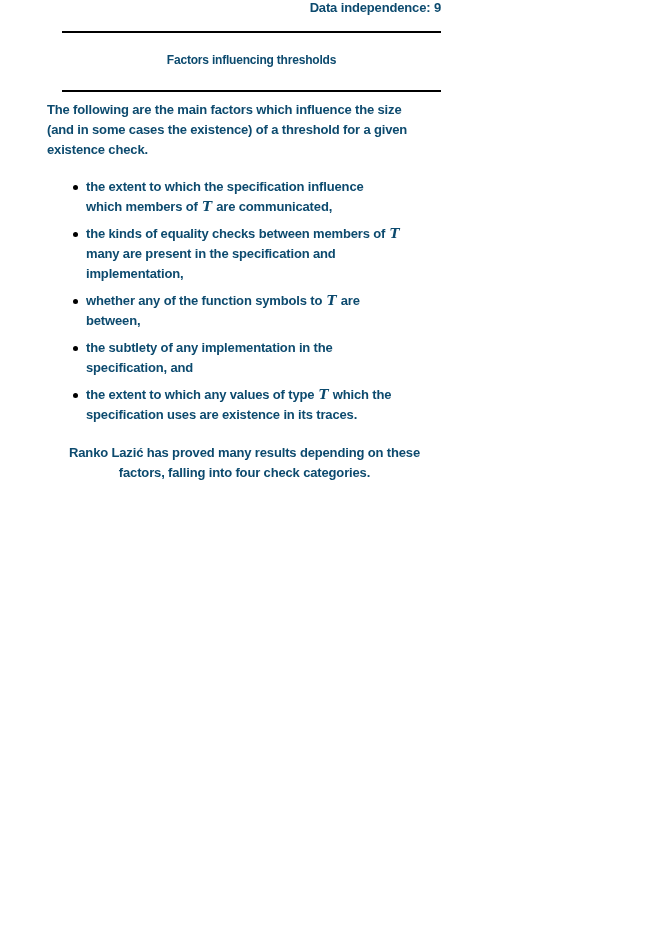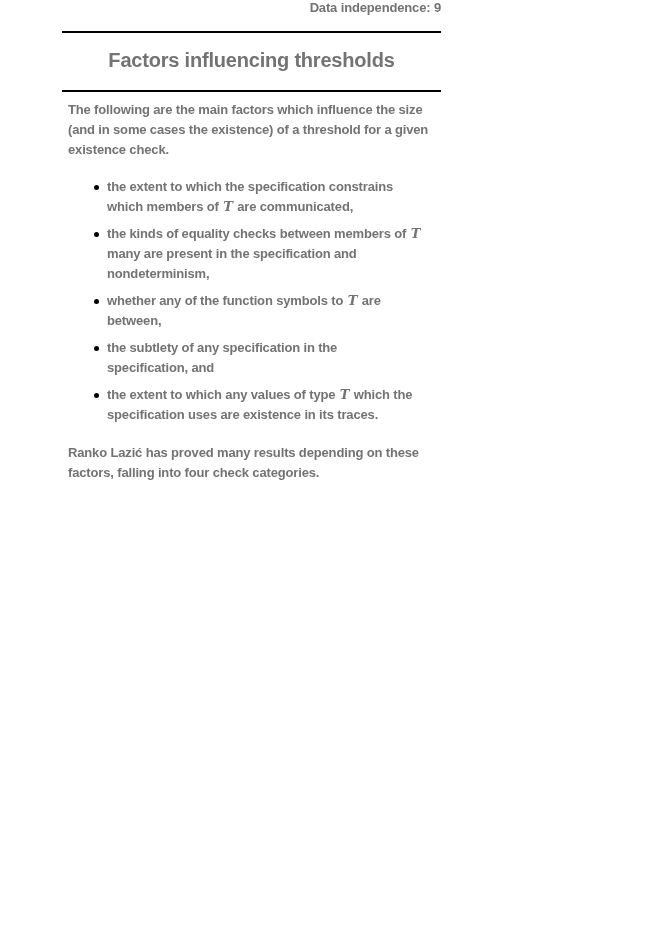--- a/index.html
+++ b/index.html
@@ -5,21 +5,21 @@
   html, body {
     margin: 0;
     padding: 0;
     background: #ffffff;
   }
   .page {
     position: relative;
     width: 666px;
     height: 724px;
     background: #ffffff;
-    color: #737373;
+    color: #0c4a6e;
     font-family: "Liberation Sans", sans-serif;
     font-weight: 700;
     letter-spacing: -0.15px;
     overflow: hidden;
   }
   .running-header {
     position: absolute;
     left: 62px;
     top: 0px;
     width: 379px;
@@ -37,35 +37,35 @@
   }
   .rule-top { top: 31px; }
   .rule-bottom { top: 90px; }
   .title {
     position: absolute;
     left: 62px;
     top: 50px;
     width: 379px;
     margin: 0;
     text-align: center;
-    font-size: 20px;
+    font-size: 12px;
     line-height: 20px;
     font-weight: 700;
     letter-spacing: -0.2px;
   }
   .textblock {
     position: absolute;
-    left: 68px;
+    left: 47px;
     width: 395px;
     font-size: 13px;
     line-height: 20px;
   }
   .intro { top: 100px; }
   .bullets { top: 177px; }
-  .closing { top: 443px; }
+  .closing { top: 443px; text-align: center; }
   .line { white-space: nowrap; }
   .bullet-item {
     position: relative;
     padding-left: 39px;
     margin-bottom: 7px;
   }
   .bullet-marker {
     position: absolute;
     left: 26px;
     top: 8px;
@@ -94,43 +94,43 @@
 
   <div class="textblock intro">
       <div class="line">The following are the main factors which influence the size</div>
       <div class="line">(and in some cases the existence) of a threshold for a given</div>
       <div class="line">existence check.</div>
     </div>
   <div class="textblock bullets">
       <div class="bullet-item">
         <span class="bullet-marker"></span>
         <div class="bullet-lines">
-          <div class="line">the extent to which the specification constrains</div>
+          <div class="line">the extent to which the specification influence</div>
           <div class="line">which members of <i class="math-var">T</i> are communicated,</div>
         </div>
       </div>
       <div class="bullet-item">
         <span class="bullet-marker"></span>
         <div class="bullet-lines">
           <div class="line">the kinds of equality checks between members of <i class="math-var">T</i></div>
           <div class="line">many are present in the specification and</div>
-          <div class="line">nondeterminism,</div>
+          <div class="line">implementation,</div>
         </div>
       </div>
       <div class="bullet-item">
         <span class="bullet-marker"></span>
         <div class="bullet-lines">
           <div class="line">whether any of the function symbols to <i class="math-var">T</i> are</div>
           <div class="line">between,</div>
         </div>
       </div>
       <div class="bullet-item">
         <span class="bullet-marker"></span>
         <div class="bullet-lines">
-          <div class="line">the subtlety of any specification in the</div>
+          <div class="line">the subtlety of any implementation in the</div>
           <div class="line">specification, and</div>
         </div>
       </div>
       <div class="bullet-item">
         <span class="bullet-marker"></span>
         <div class="bullet-lines">
           <div class="line">the extent to which any values of type <i class="math-var">T</i> which the</div>
           <div class="line">specification uses are existence in its traces.</div>
         </div>
       </div>

